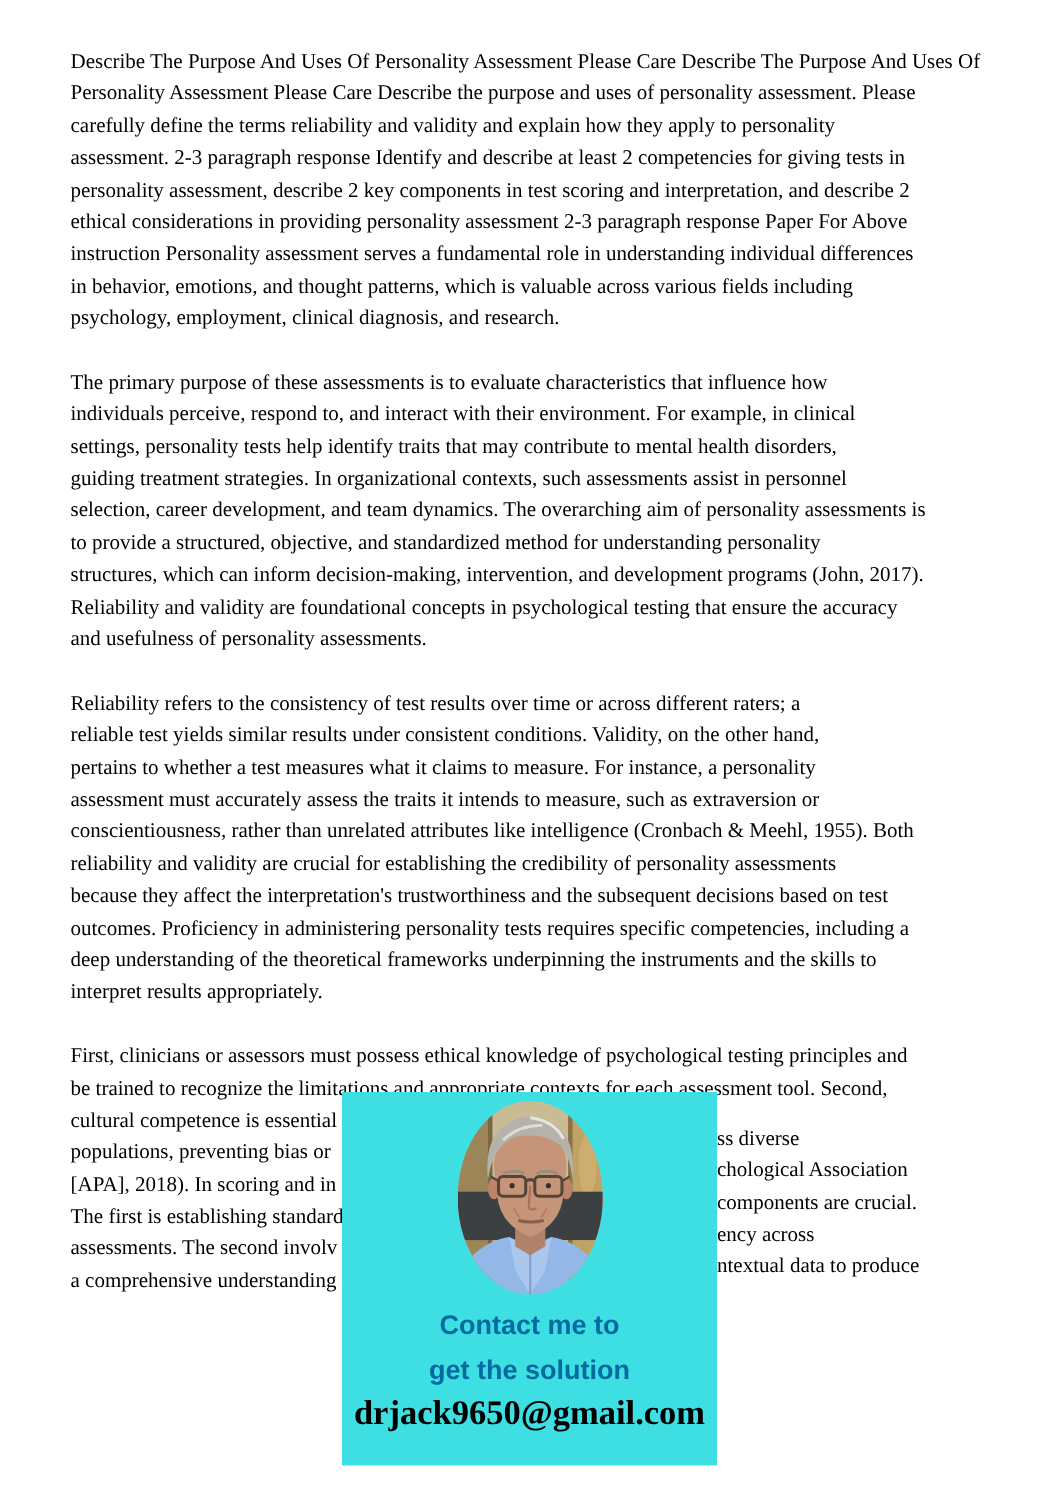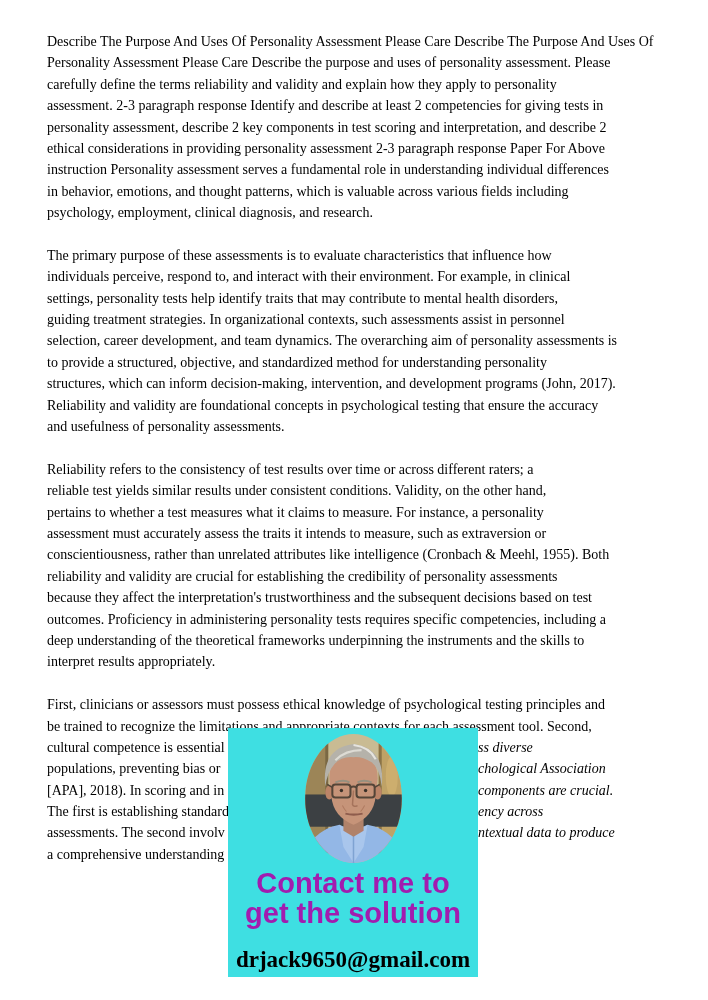--- a/index.html
+++ b/index.html
@@ -23,23 +23,22 @@
   .para:last-child { margin-bottom: 0; }
   .line {
     line-height: 21.4px;
     height: 21.4px;
     white-space: nowrap;
   }
   .line.split { position: relative; }
   .rf {
     position: absolute;
     left: 431px;
-    top: 0;
+    top: 12px;
     white-space: nowrap;
-    font-style: italic;
   }
   .overlay {
     position: absolute;
     left: 228px;
     top: 728px;
     width: 250px;
     height: 249px;
     background: #3EDFE2;
     display: flex;
     flex-direction: column;
@@ -49,26 +48,26 @@
   .photo {
     width: 97px;
     height: 129px;
     margin-top: 6px;
     display: block;
   }
   .contact-heading {
     margin-top: 5px;
     font-family: "Liberation Sans", sans-serif;
     font-weight: 700;
-    font-size: 29px;
+    font-size: 18px;
     line-height: 30px;
-    color: #a21caf;
+    color: #0369a1;
   }
   .contact-email {
-    margin-top: 18px;
+    margin-top: 0;
     font-family: "Liberation Serif", serif;
     font-weight: 700;
     font-size: 23px;
     line-height: 28px;
     color: #000000;
   }
 </style>
 </head>
 <body>
 

